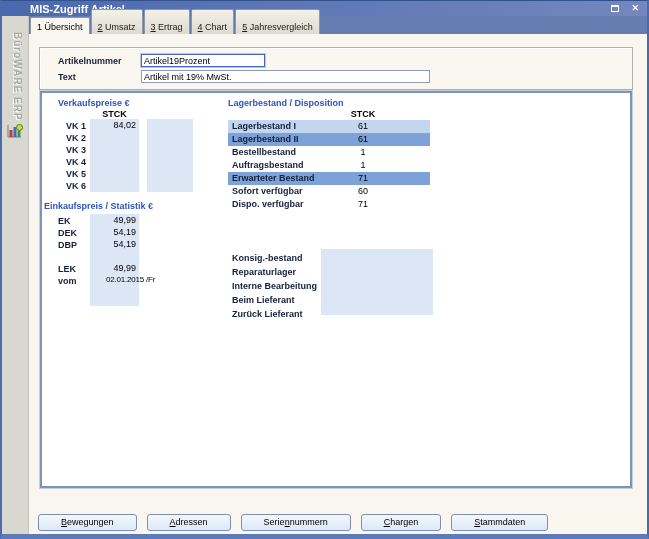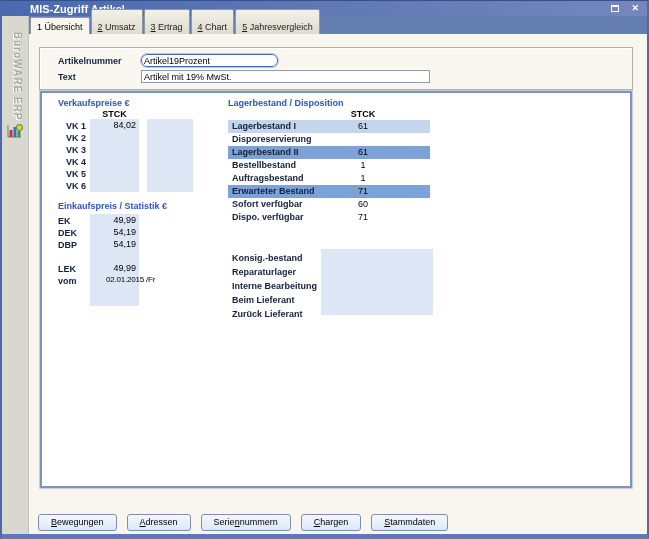--- a/index.html
+++ b/index.html
@@ -54,41 +54,41 @@
     border:1px solid #b0b0a8; background:#faf7f0; box-shadow:inset 1px 1px 0 #ffffff;
   }
   .frow { position:absolute; left:0; height:13px; display:flex; align-items:center; }
   .frow.r1 { top:6px; } .frow.r2 { top:22px; }
   .flabel { position:absolute; left:18px; font-weight:bold; }
   .finput {
     position:absolute; left:101px; height:13px; font-family:"Liberation Sans",sans-serif;
     font-size:9px; padding:0 2px; border:1px solid #8e9cb4; background:#fff; color:#000;
   }
   .finput.focused { border:1px solid #4166c0; outline:1px solid #b9c8ea; }
-  #inp-artikelnummer { width:137px;border-radius:6px; }
+  #inp-artikelnummer { width:124px; }
   #inp-text { width:289px; }
 
   
   .panel {
     position:absolute; left:11px; top:57px; width:592px; height:397px;
     background:#fff; border:2px solid #7e93b8; box-shadow:0 0 0 1px #c7cfdd;
   }
   .sec-title { position:absolute; font-weight:bold; color:#2f55bd; white-space:nowrap; }
   .colhdr { position:absolute; font-weight:bold; text-align:center; color:#000; }
 
   .vk-title { left:16px; top:5px; }
   .vk-stck  { left:48px; top:16px; width:49px; }
   .vk-labels { position:absolute; left:24px; top:27px; }
   .vk-labels div, .ek-labels div { height:12px; line-height:12px; font-weight:bold; white-space:nowrap; }
   .bluebox { position:absolute; background:#dde6f5; }
   .vk-box1 { left:48px; top:26px; width:49px; height:73px; }
   .vk-box2 { left:105px; top:26px; width:46px; height:73px; }
   .bluebox .cell { height:12px; line-height:12px; text-align:right; padding-right:3px; color:#000; }
 
-  .ek-title { left:16px; top:108px; }
+  .ek-title { left:2px; top:108px; }
   .ek-labels { position:absolute; left:16px; top:122px; }
   .ek-box { left:48px; top:121px; width:49px; height:92px; }
   .ek-box .cell.date { text-align:left; padding-left:16px; padding-right:0; font-size:8px; white-space:nowrap; letter-spacing:-0.2px; }
 
   .lager-title { left:186px; top:5px; }
   .lager-stck { left:276px; top:16px; width:90px; }
   .lager-rows { position:absolute; left:186px; top:27px; width:202px; }
   .lrow { position:relative; height:13px; line-height:13px; }
   .lrow .llabel { position:absolute; left:4px; font-weight:bold; white-space:nowrap; }
   .lrow .lval { position:absolute; left:90px; width:90px; text-align:center; color:#000; }
@@ -96,21 +96,21 @@
   .lrow.med   { background:#7da2d7; }
 
   .konsig-labels { position:absolute; left:186px; top:158px; }
   .konsig-labels div { height:14px; line-height:14px; font-weight:bold; padding-left:4px; white-space:nowrap; }
   .konsig-box { left:279px; top:156px; width:112px; height:66px; }
 
   
   .btnrow { position:absolute; left:9px; top:480px; display:flex; gap:10px; }
   .btn {
     font-family:"Liberation Sans",sans-serif; font-size:9px; color:#000;
-    padding:2px 12px 3px; background:linear-gradient(#f4f8fd,#dce8f8);
+    padding:2px 22px 3px; background:linear-gradient(#f4f8fd,#dce8f8);
     border:1px solid #7e8fac; border-radius:3px; cursor:pointer; white-space:nowrap;
   }
   .btn .key { text-decoration:underline; }
 </style>
 </head>
 <body>
 
 <div class="window">
 
   <div class="titlebar">
@@ -210,24 +210,20 @@
             <div class="cell date">02.01.2015 /Fr</div>
           </div>
 
           <div class="sec-title lager-title">Lagerbestand / Disposition</div>
           <div class="colhdr lager-stck">STCK</div>
           <div class="lager-rows">
             <div class="lrow light">
               <span class="llabel">Lagerbestand I</span>
               <span class="lval">61</span>
             </div>
-            <div class="lrow">
-              <span class="llabel">Disporeservierung</span>
-              <span class="lval"></span>
-            </div>
             <div class="lrow med">
               <span class="llabel">Lagerbestand II</span>
               <span class="lval">61</span>
             </div>
             <div class="lrow">
               <span class="llabel">Bestellbestand</span>
               <span class="lval">1</span>
             </div>
             <div class="lrow">
               <span class="llabel">Auftragsbestand</span>

